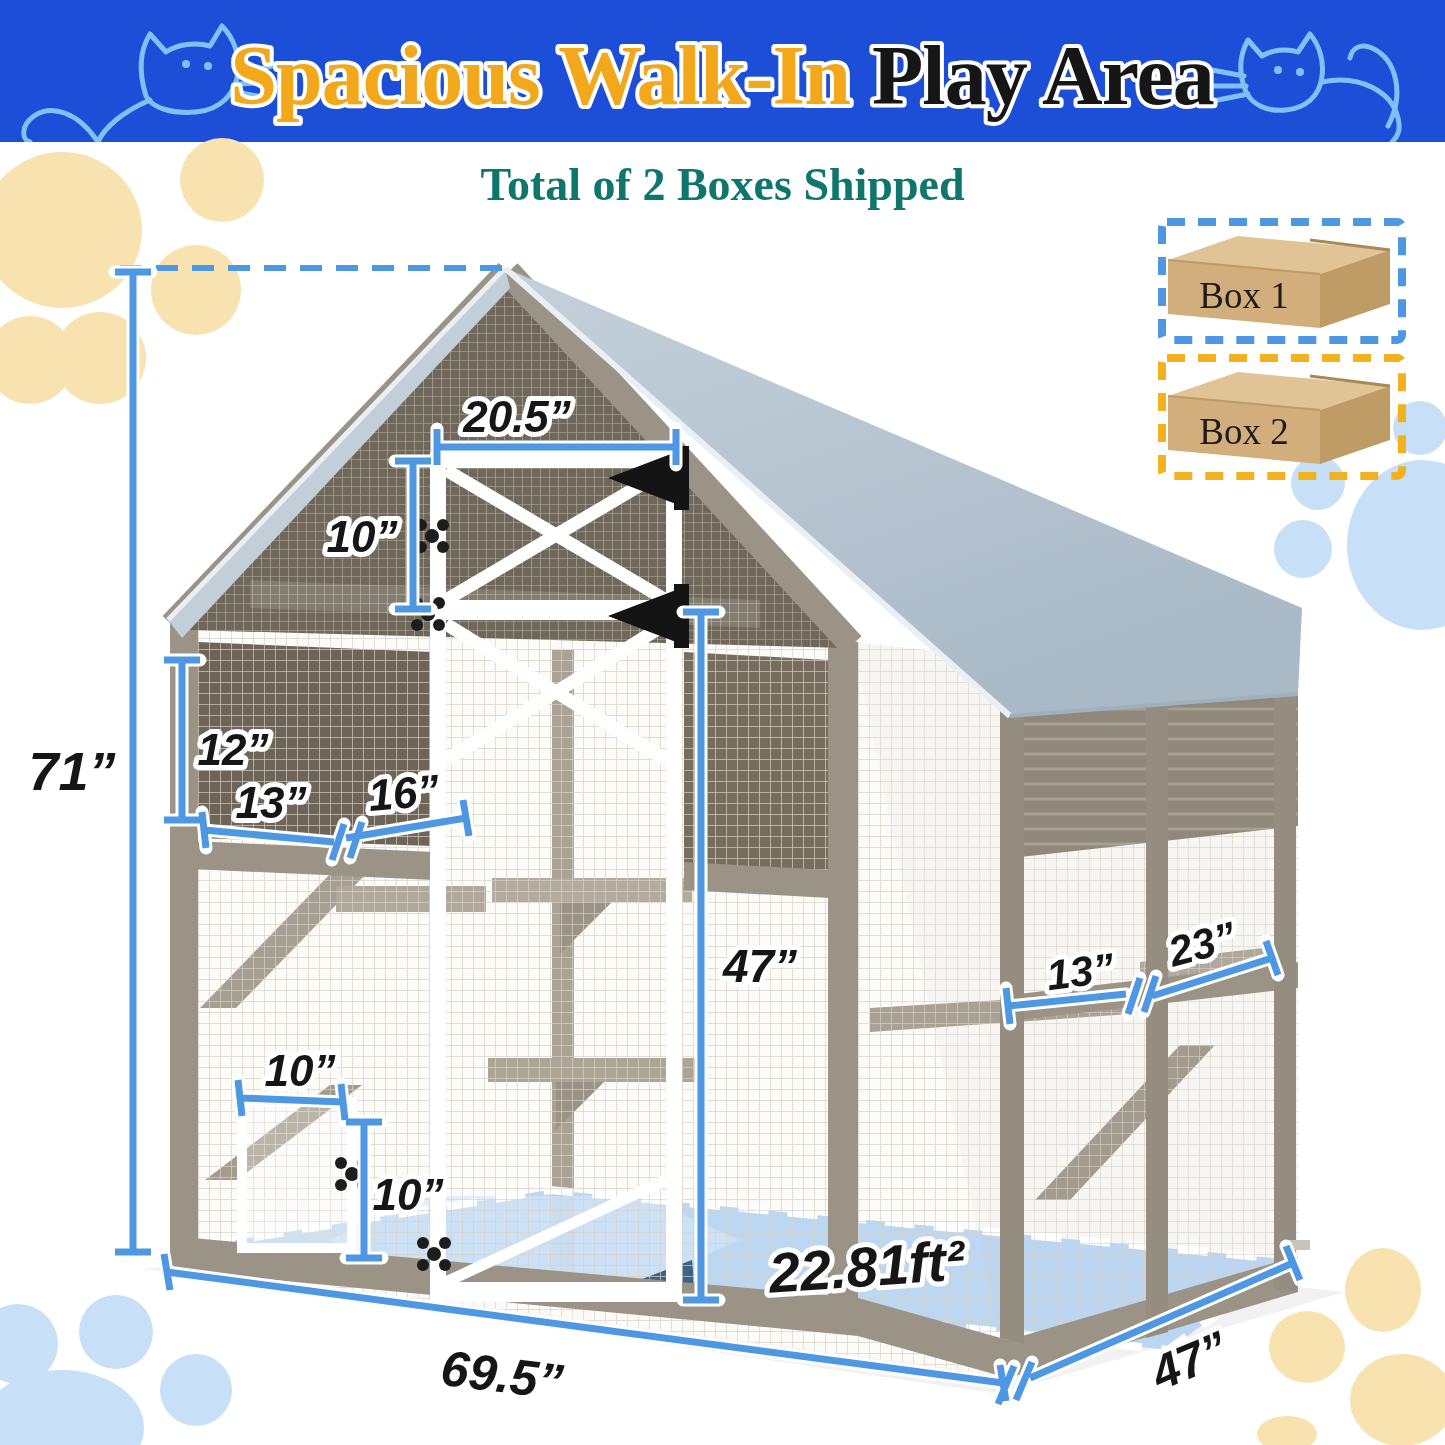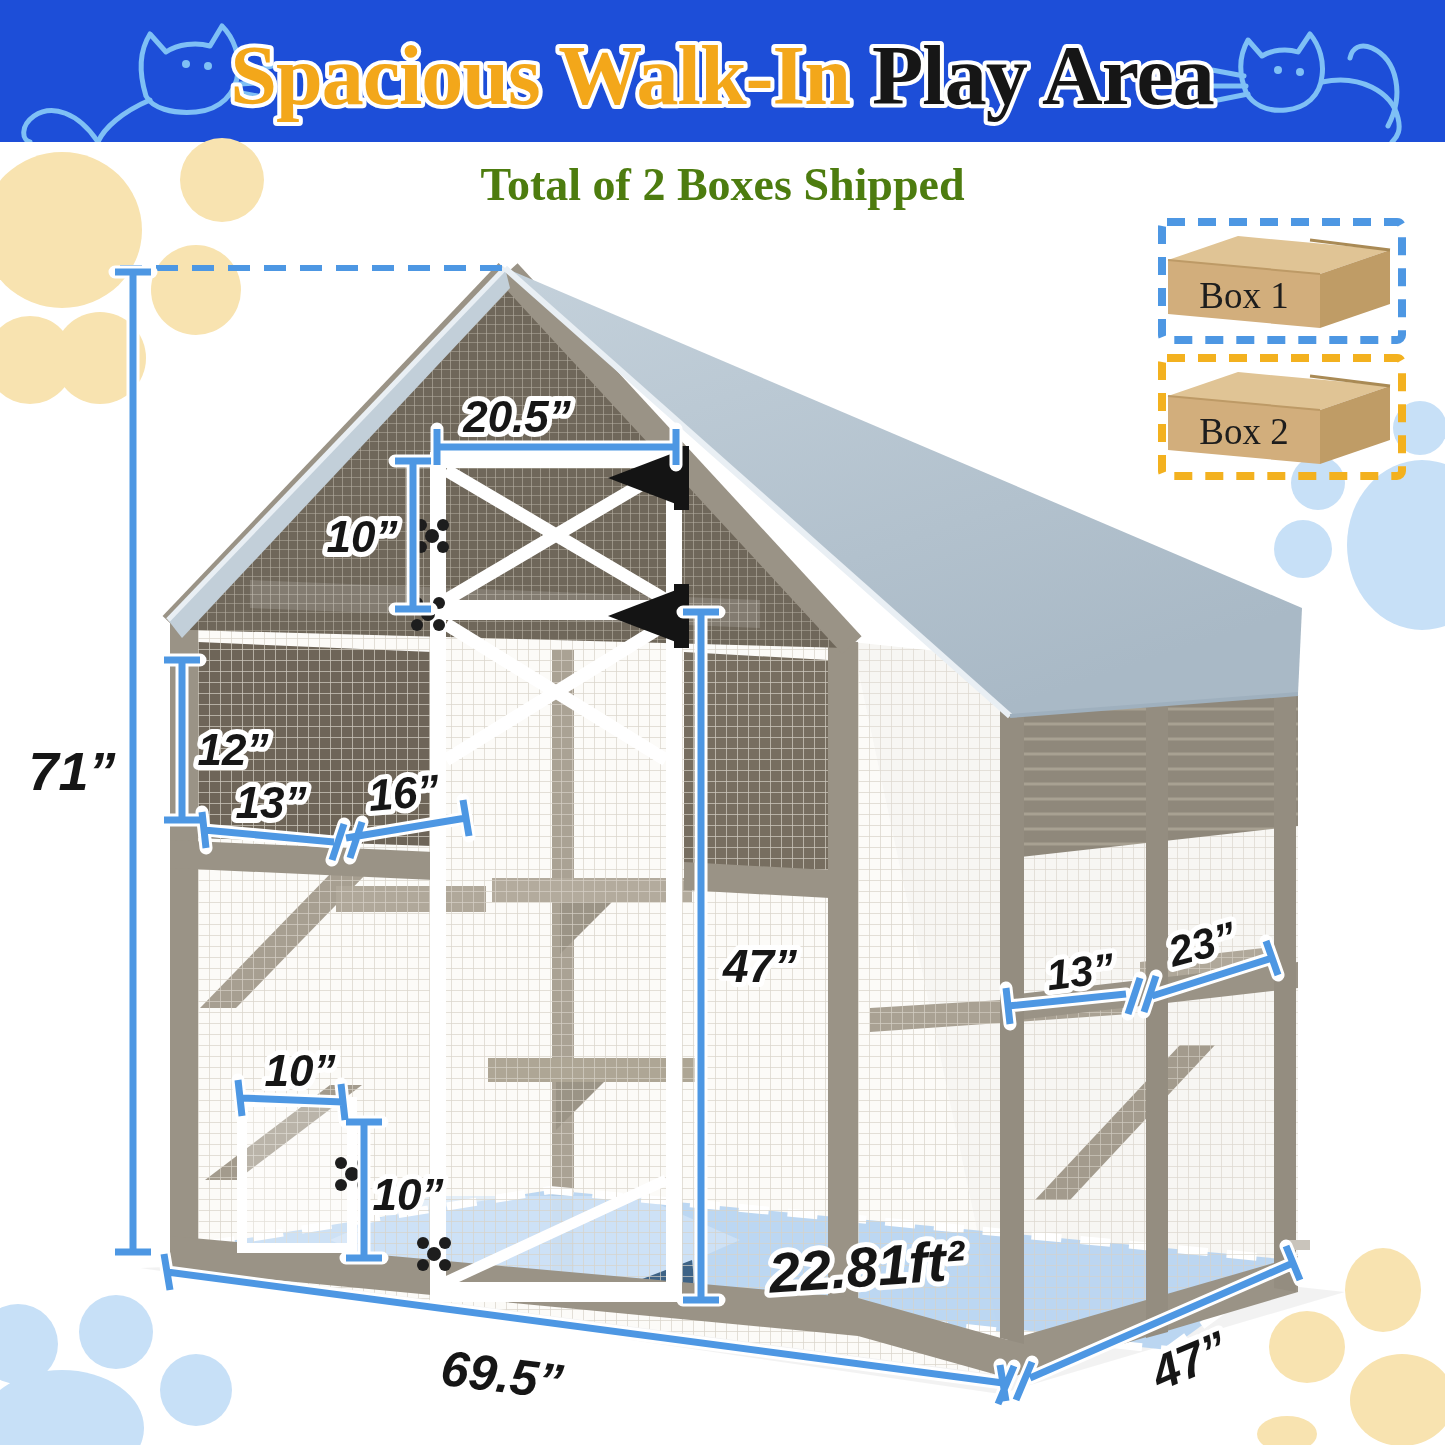--- a/index.html
+++ b/index.html
@@ -5,21 +5,21 @@
   html,body{margin:0;padding:0;background:#ffffff;}
   .stage{position:relative;width:1445px;height:1445px;overflow:hidden;background:#ffffff;
          font-family:"Liberation Sans", sans-serif;}
   .banner{position:absolute;left:0;top:0;width:1445px;height:142px;background:#1d4ed8;}
   .banner svg{display:block;}
   .title-hl{fill:#f3a71a;}
   .title-dark{fill:#161616;}
   .banner text{font-family:"Liberation Serif", serif;font-weight:bold;font-size:84px;
                stroke:#ffffff;stroke-width:8;paint-order:stroke;stroke-linejoin:round;letter-spacing:-1px;}
   .subtitle{position:absolute;left:0;top:158px;width:1445px;text-align:center;
-            font-family:"Liberation Serif", serif;font-weight:bold;font-size:46px;color:#4d7c0f;}
+            font-family:"Liberation Serif", serif;font-weight:bold;font-size:46px;color:#0f766e;}
   .art{position:absolute;left:0;top:0;}
   .dimlabel{font-family:"Liberation Sans", sans-serif;font-weight:bold;font-style:italic;
             fill:#161616;stroke:#ffffff;stroke-width:10;paint-order:stroke;stroke-linejoin:round;
             text-anchor:middle;}
   .boxlabel{font-family:"Liberation Serif", serif;font-size:37px;fill:#1d1d1d;text-anchor:middle;}
   .catline{fill:none;stroke:#7fc0f5;stroke-width:5;stroke-linecap:round;stroke-linejoin:round;}
 </style>
 </head>
 <body>
 

